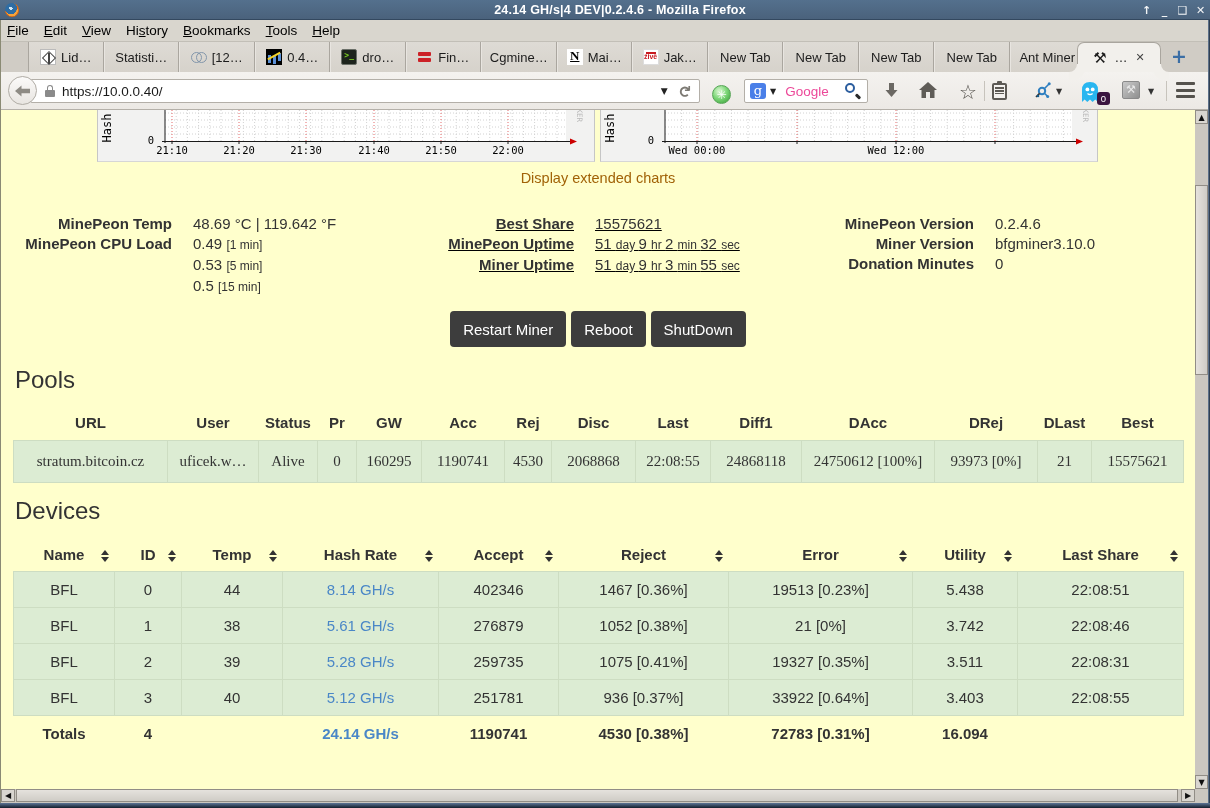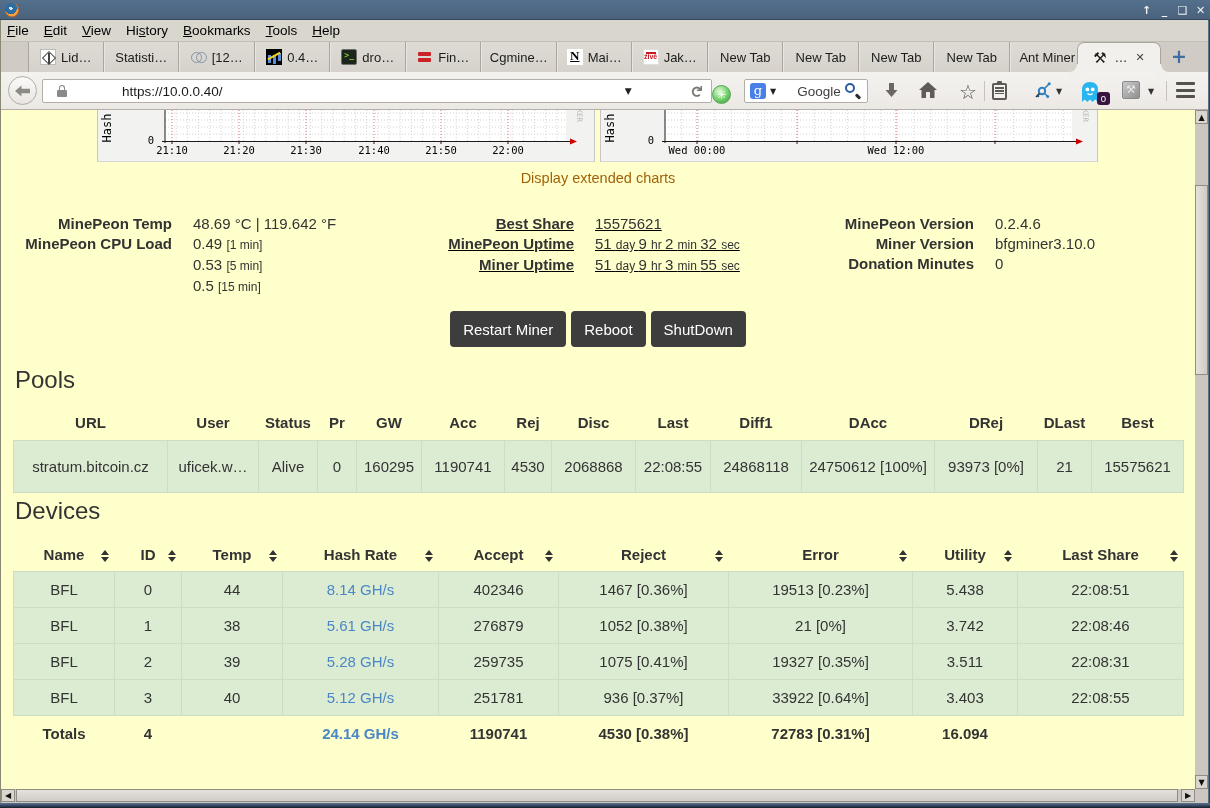--- a/index.html
+++ b/index.html
@@ -43,41 +43,41 @@
   .tab-close { font-family:"DejaVu Sans", sans-serif; font-size:11px; font-weight:bold; color:#444; }
   .newtab-btn { position:absolute; left:1168px; top:5px; width:22px; height:20px; color:#3b6ea5;
     font-size:19px; font-weight:bold; text-align:center; line-height:19px; font-family:"DejaVu Sans", sans-serif; }
 
   
   .navbar { position:absolute; left:0; top:72px; width:1210px; height:38px;
     background:linear-gradient(#f4f2ef,#ece9e5); border-bottom:1px solid #b4b0a9; }
   .back-btn { position:absolute; left:8px; top:4px; width:29px; height:29px; border-radius:50%;
     background:linear-gradient(#fbfaf9,#e8e5e1); border:1px solid #b0aca5; color:#9a968f;
     display:flex; align-items:center; justify-content:center; z-index:2; }
-  .urlbar { position:absolute; left:42px; top:7px; width:670px; height:24px; background:#fff;
-    border:1px solid #b3afa8; border-radius:2px; display:flex; align-items:center;gap:48px; }
+  .urlbar { position:absolute; left:30px; top:7px; width:670px; height:24px; background:#fff;
+    border:1px solid #b3afa8; border-radius:2px; display:flex; align-items:center; }
   .lock-icon { margin-left:14px; width:10px; height:12px; position:relative; }
   .lock-icon .lock-body { position:absolute; left:0; bottom:0; width:10px; height:7px; background:#8a8a8a; border-radius:1px; }
   .lock-icon .lock-sh { position:absolute; left:2px; top:0; width:6px; height:7px; border:1.6px solid #8a8a8a;
     border-bottom:none; border-radius:4px 4px 0 0; }
   .url-text { margin-left:7px; font-size:13.5px; color:#1a1a1a; flex:1 1 auto; }
   .url-caret { color:#222; font-size:9px; margin-right:10px; font-family:"DejaVu Sans", sans-serif; }
   .reload-icon { color:#7d7a74; font-size:16px; font-weight:bold; margin-right:8px;
     font-family:"DejaVu Sans", sans-serif; transform:rotate(90deg); }
   .addon-green { position:absolute; left:712px; top:13px; width:19px; height:19px; border-radius:50%;
     background:radial-gradient(circle at 38% 32%, #c8f0c0 0 12%, #7fd87a 45%, #4db04a 80%, #3a8f3a 100%);
     border:1px solid #57a556; }
   .addon-green:before { content:"✳"; position:absolute; left:0; top:1px; width:100%; text-align:center;
     color:rgba(255,255,255,0.92); font-size:12px; line-height:17px; font-family:"DejaVu Sans", sans-serif; }
   .searchbar { position:absolute; left:744px; top:7px; width:124px; height:24px; background:#fff;
     border:1px solid #b3afa8; border-radius:2px; display:flex; align-items:center; }
   .g-fav { margin-left:5px; width:16px; height:16px; border-radius:3px; background:#4a7fe8;
     color:#fff; font-family:"DejaVu Serif", serif; font-size:13px; line-height:15px; text-align:center; }
   .search-caret { color:#222; font-size:8px; margin-left:4px; font-family:"DejaVu Sans", sans-serif; }
-  .search-placeholder { margin-left:21px; color:#404040; font-size:13.5px; flex:1; }
+  .search-placeholder { margin-left:9px; color:#ec4899; font-size:13.5px; flex:1; }
   .mag { position:relative; width:16px; height:16px; margin-right:6px; }
   .mag .mag-c { position:absolute; left:0px; top:0px; width:10px; height:10px; border:2.8px solid #2b5d9e; border-radius:50%; }
   .mag .mag-h { position:absolute; left:10px; top:11.5px; width:6px; height:3px; background:#2a2a2a; transform:rotate(45deg); border-radius:1px; }
   .toolicon { position:absolute; top:11px; color:#5d5a55; font-family:"DejaVu Sans", sans-serif; }
   .star-icon { font-size:20px; top:7.5px; color:#55524d; }
   .tb-sep { position:absolute; top:9px; width:1px; height:20px; background:#c7c3bc; }
   .clipboard { position:absolute; width:15px; height:17px; border:2px solid #5d5a55; border-radius:2px; background:#f4f2ef; }
   .clipboard:before { content:""; position:absolute; left:3px; top:-4px; width:5px; height:3px; background:#5d5a55; border-radius:1px; }
   .clipboard:after { content:""; position:absolute; left:1px; top:2px; width:9px; height:7px;
     background:linear-gradient(#5d5a55 0 1.6px, transparent 1.6px 3px, #5d5a55 3px 4.6px, transparent 4.6px 6px, #5d5a55 6px 7px); }
@@ -118,21 +118,21 @@
   #pools-h { top:256px; }
   #devices-h { top:387px; }
   table { border-collapse:collapse; table-layout:fixed; }
   .datatable { position:absolute; left:12px; width:1170px; font-size:15px; color:#333; }
   #pools-table { top:298px; }
   #devices-table { top:431px; }
   th { font-weight:bold; font-size:15px; color:#333; text-align:center; position:relative; }
   #pools-table th { padding:6px 0 9px 0; }
   #devices-table th { padding:5px 0 8px 0; }
   td { text-align:center; background:#dcecd3; border:1px solid #cdddc2; }
-  #pools-table td { height:52px; }
+  #pools-table td { height:42px;font-family:Liberation Serif, serif; }
   #devices-table td { height:36px; }
   tr.totals td { background:transparent; border:none; font-weight:bold; height:37px; }
   .link-blue { color:#4a87c7; }
   .sort-icon { position:absolute; right:5px; top:50%; margin-top:-6px; width:9px; height:12px; }
   .sort-icon:before { content:""; position:absolute; left:0; top:0; border-left:4.5px solid transparent;
     border-right:4.5px solid transparent; border-bottom:5.5px solid #333; }
   .sort-icon:after { content:""; position:absolute; left:0; bottom:0; border-left:4.5px solid transparent;
     border-right:4.5px solid transparent; border-top:5.5px solid #333; }
 
   
@@ -174,20 +174,21 @@
     color:#c81a20; font-weight:bold; font-size:7px; font-family:"Liberation Sans", sans-serif; }
   .fav-zive:after { content:""; position:absolute; left:2px; top:2px; width:10px; height:1.5px; background:#c81a20; }
 
   .chart-mono { font-family:"DejaVu Sans Mono", monospace; }
 </style>
 </head>
 <body>
 
 <div class="titlebar">
   <div class="fx-logo"></div>
+  <div class="title-text">24.14 GH/s|4 DEV|0.2.4.6 - Mozilla Firefox</div>
   <div class="win-controls">
     <div class="winbtn">↑</div>
     <div class="winbtn">_</div>
     <div class="winbtn">❑</div>
     <div class="winbtn">✕</div>
   </div>
 </div>
 
 <div class="menubar" id="menubar">
     <div class="menu-item"><u>F</u>ile</div>

